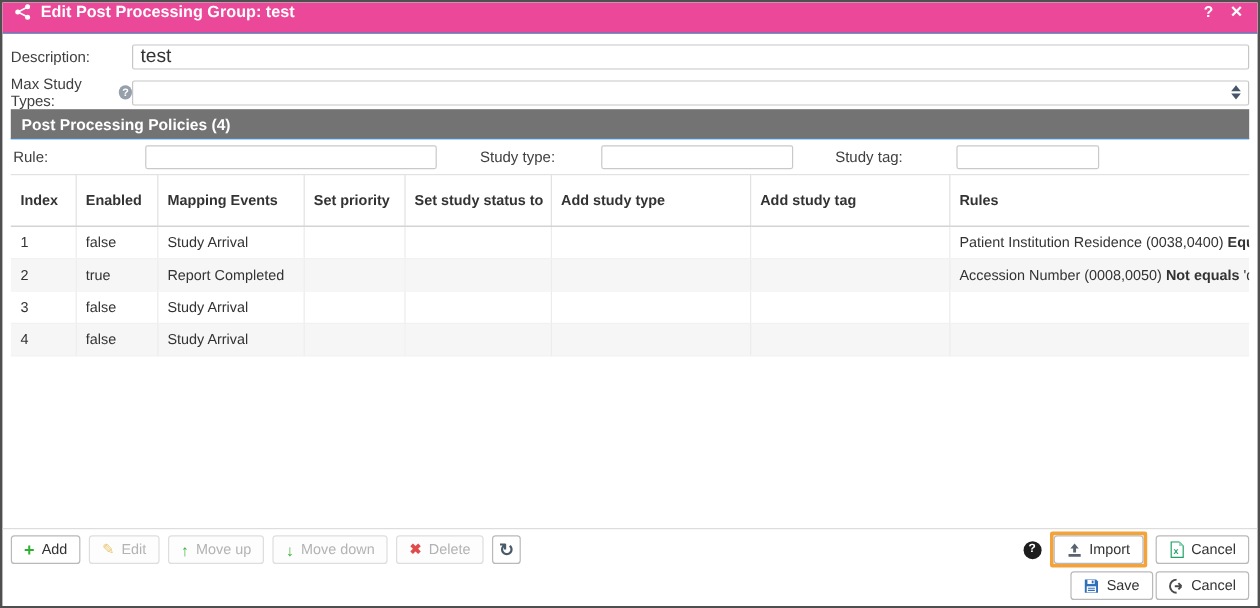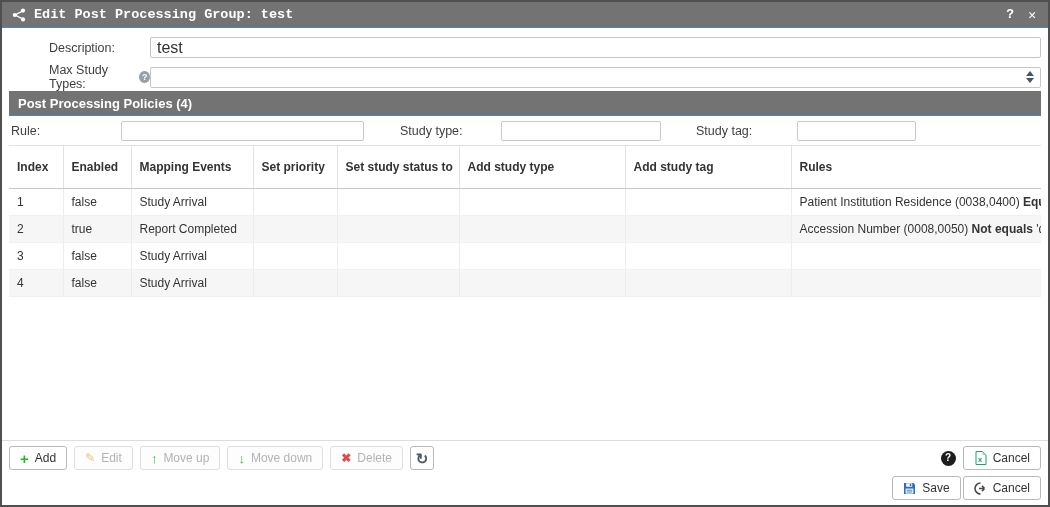--- a/index.html
+++ b/index.html
@@ -9,33 +9,33 @@
     background: #ffffff;
     border: 2px solid #4f4f4f;
     display: flex;
     flex-direction: column;
     color: #404040;
   }
 
   
   .titlebar {
     height: 26px; flex: 0 0 26px;
-    background: #737373;
+    background: #ec4899;
     border-bottom: 1px solid #4a88c2;
-    display: flex; align-items: center;
-    padding: 0 9px; gap: 8px; font-family: Liberation Mono, monospace;
+    display: flex; align-items: flex-start;
+    padding: 0 9px; gap: 8px;
   }
   .titlebar .title { color: #ffffff; font-weight: bold; font-size: 13.5px; flex: 1; }
   .tb-icon { width: 15px; height: 15px; display: inline-flex; align-items: center; justify-content: center; }
   .tb-btn { color: #ffffff; font-weight: bold; font-size: 13px; cursor: pointer; padding: 0 3px; }
 
   
   .form { padding: 4px 7px 0 7px; }
   .form-row { display: flex; align-items: center; margin-top: 5px; }
-  .form-label { width: 101px; flex: 0 0 101px; font-size: 12.5px; color: #404040; display: inline-flex; align-items: center; gap: 2px; margin-left: 40px; }
+  .form-label { width: 101px; flex: 0 0 101px; font-size: 12.5px; color: #404040; display: inline-flex; align-items: center; gap: 2px; }
   .text-input {
     flex: 1; height: 21px;
     border: 1px solid #c6c6c6; border-radius: 2px;
     font-family: "Liberation Sans", sans-serif;
     font-size: 16px; color: #333; padding: 0 6px; outline: none; background: #fff;
   }
   .select-box {
     flex: 1; height: 21px; position: relative;
     border: 1px solid #c6c6c6; border-radius: 2px; background: #fff;
   }
@@ -266,20 +266,31 @@
   </button>
   <button class="btn disabled">
     <span class="delete-ico">✖</span>
     <span>Delete</span>
   </button>
   <button class="btn icon-only">
     <span class="refresh-ico">↻</span>
   </button>
   <span class="spacer"></span>
   <span class="help-circle dark">?</span>
+  <span class="import-highlight">
+    <button class="btn">
+      <span class="svg-ico">
+        <svg width="13" height="13" viewBox="0 0 13 13">
+          <path d="M6.5 1 L10 5 H7.7 V8.4 H5.3 V5 H3 Z" fill="#5a6470"></path>
+          <rect x="1.4" y="9.6" width="10.2" height="2.4" rx="0.5" fill="#5a6470"></rect>
+        </svg>
+      </span>
+      <span>Import</span>
+    </button>
+  </span>
   <button class="btn">
     <span class="svg-ico">
       <svg width="13" height="14" viewBox="0 0 13 14">
         <path d="M2 0.5 H8.5 L12 4 V13.5 H2 Z" fill="#ffffff" stroke="#21a366" stroke-width="1"></path>
         <path d="M8.5 0.5 L12 4 H8.5 Z" fill="#9fd8bf"></path>
         <text x="4" y="11" font-size="7.5" font-family="Liberation Sans, sans-serif" font-weight="bold" fill="#21a366">x</text>
       </svg>
     </span>
     <span>Cancel</span>
   </button>

